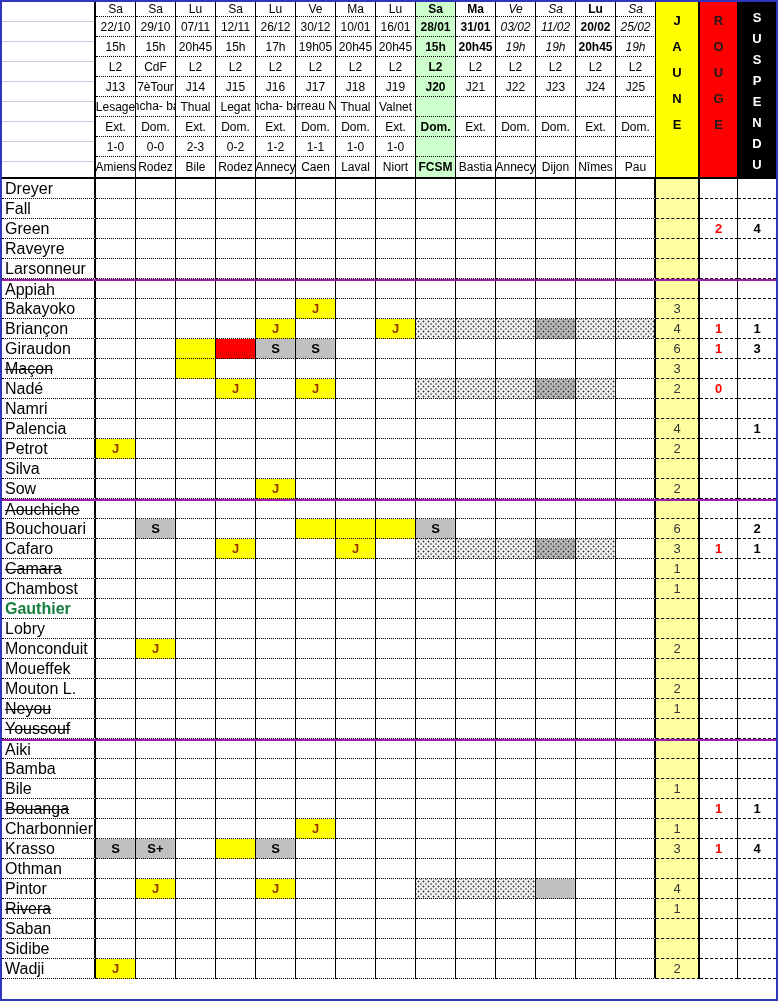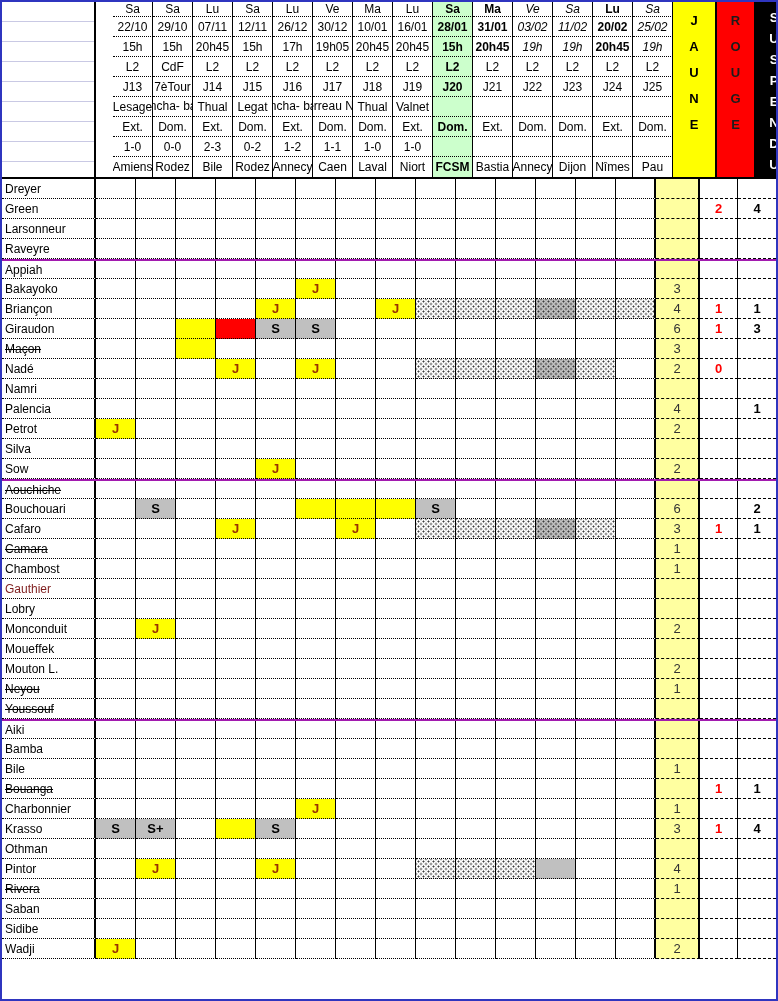--- a/index.html
+++ b/index.html
@@ -2,21 +2,21 @@
 <html><head>
 <meta charset="utf-8">
 <style>
   html,body{margin:0;padding:0;background:#e8e8f0;}
   .frame{width:778px;height:1001px;box-sizing:border-box;border:2px solid #2f35bf;background:#fff;
          font-family:"Liberation Sans",sans-serif;overflow:hidden;}
   
   .header{display:flex;height:177px;box-sizing:border-box;border-bottom:2px solid #000;}
   .name-head{width:94px;flex:none;box-sizing:border-box;border-right:2px solid #000;
      background:repeating-linear-gradient(to bottom,#ffffff 0 19px,#c9c9e4 19px 20px);}
-  .head-mid{width:560px;flex:none;display:flex;flex-direction:column;padding-left:17px;}
+  .head-mid{width:560px;flex:none;display:flex;flex-direction:column;}
   .hrow{display:flex;height:20px;flex:none;}
   .hrow.first{height:15px;}
   .hrow > div{width:40px;flex:none;box-sizing:border-box;border-right:1px solid #000;
      border-bottom:1px dotted #000;display:flex;align-items:center;justify-content:center;
      font-size:12px;white-space:nowrap;overflow:hidden;color:#000;}
   .hrow.lastrow > div{border-bottom:none;}
   .green{color:#008000;}
   .boldc{font-weight:bold;}
   .ital{font-style:italic;}
   .nextbg{background:#ccffcc;}
@@ -26,24 +26,24 @@
      font-weight:bold;font-size:13px;}
   .sum-j{width:44px;background:#ffff00;border-right:2px solid #000;color:#000;padding-top:6px;}
   .sum-r{width:38px;background:#ff0000;border-right:1px solid #000;color:#1c1c1c;padding-top:6px;}
   .sum-s{width:38px;background:#000;color:#fff;padding-top:5px;}
   .sum-j .sletter,.sum-r .sletter{line-height:26px;}
   .sum-s .sletter{line-height:21px;}
   
   .drow{display:flex;height:20px;box-sizing:border-box;}
   .drow.gtop{border-top:2px solid #a21caf;}
   .ncell{width:94px;flex:none;box-sizing:border-box;border-right:2px solid #000;
-     border-bottom:1px dotted #000;font-size:12px;display:flex;align-items:center;
+     border-bottom:1px dotted #000;font-size:16px;display:flex;align-items:center;
      padding-left:3px;white-space:nowrap;overflow:hidden;color:#000;}
   .struck{text-decoration:line-through;}
-  .redname{color:#7f1d1d;}
+  .redname{color:#15803d;font-weight:bold;}
   .mcell{width:40px;flex:none;box-sizing:border-box;border-right:1px solid #000;
      border-bottom:1px dotted #000;display:flex;align-items:center;justify-content:center;
      font-size:13px;font-weight:bold;}
   .thickR{border-right:2px solid #000;}
   .cJ{background:#ffff00;color:#993300;}
   .cY{background:#ffff00;}
   .cR{background:#ff0000;}
   .cS{background:#c0c0c0;color:#000;}
   .cG{background:#c0c0c0;}
   .cH{background-image:radial-gradient(#3a3a3a 0.9px,transparent 1.1px),
@@ -251,61 +251,81 @@
         <div class="mcell"></div>
         <div class="mcell"></div>
         <div class="mcell"></div>
         <div class="mcell"></div>
         <div class="mcell thickR"></div>
         <div class="scell jau"></div>
         <div class="scell rou"></div>
         <div class="scell sus"></div>
       </div>
       <div class="drow">
+        <div class="ncell">Fall</div>
+        <div class="mcell"></div>
+        <div class="mcell"></div>
+        <div class="mcell"></div>
+        <div class="mcell"></div>
+        <div class="mcell"></div>
+        <div class="mcell"></div>
+        <div class="mcell"></div>
+        <div class="mcell"></div>
+        <div class="mcell"></div>
+        <div class="mcell"></div>
+        <div class="mcell"></div>
+        <div class="mcell"></div>
+        <div class="mcell"></div>
+        <div class="mcell thickR"></div>
+        <div class="scell jau"></div>
+        <div class="scell rou"></div>
+        <div class="scell sus"></div>
+      </div>
+      <div class="drow">
         <div class="ncell">Green</div>
         <div class="mcell"></div>
         <div class="mcell"></div>
         <div class="mcell"></div>
         <div class="mcell"></div>
         <div class="mcell"></div>
         <div class="mcell"></div>
         <div class="mcell"></div>
         <div class="mcell"></div>
         <div class="mcell"></div>
         <div class="mcell"></div>
         <div class="mcell"></div>
         <div class="mcell"></div>
         <div class="mcell"></div>
         <div class="mcell thickR"></div>
         <div class="scell jau"></div>
         <div class="scell rou">2</div>
         <div class="scell sus">4</div>
       </div>
       <div class="drow">
+        <div class="ncell">Raveyre</div>
+        <div class="mcell"></div>
+        <div class="mcell"></div>
+        <div class="mcell"></div>
+        <div class="mcell"></div>
+        <div class="mcell"></div>
+        <div class="mcell"></div>
+        <div class="mcell"></div>
+        <div class="mcell"></div>
+        <div class="mcell"></div>
+        <div class="mcell"></div>
+        <div class="mcell"></div>
+        <div class="mcell"></div>
+        <div class="mcell"></div>
+        <div class="mcell thickR"></div>
+        <div class="scell jau"></div>
+        <div class="scell rou"></div>
+        <div class="scell sus"></div>
+      </div>
+      <div class="drow">
         <div class="ncell">Larsonneur</div>
-        <div class="mcell"></div>
-        <div class="mcell"></div>
-        <div class="mcell"></div>
-        <div class="mcell"></div>
-        <div class="mcell"></div>
-        <div class="mcell"></div>
-        <div class="mcell"></div>
-        <div class="mcell"></div>
-        <div class="mcell"></div>
-        <div class="mcell"></div>
-        <div class="mcell"></div>
-        <div class="mcell"></div>
-        <div class="mcell"></div>
-        <div class="mcell thickR"></div>
-        <div class="scell jau"></div>
-        <div class="scell rou"></div>
-        <div class="scell sus"></div>
-      </div>
-      <div class="drow">
-        <div class="ncell">Raveyre</div>
         <div class="mcell"></div>
         <div class="mcell"></div>
         <div class="mcell"></div>
         <div class="mcell"></div>
         <div class="mcell"></div>
         <div class="mcell"></div>
         <div class="mcell"></div>
         <div class="mcell"></div>
         <div class="mcell"></div>
         <div class="mcell"></div>

